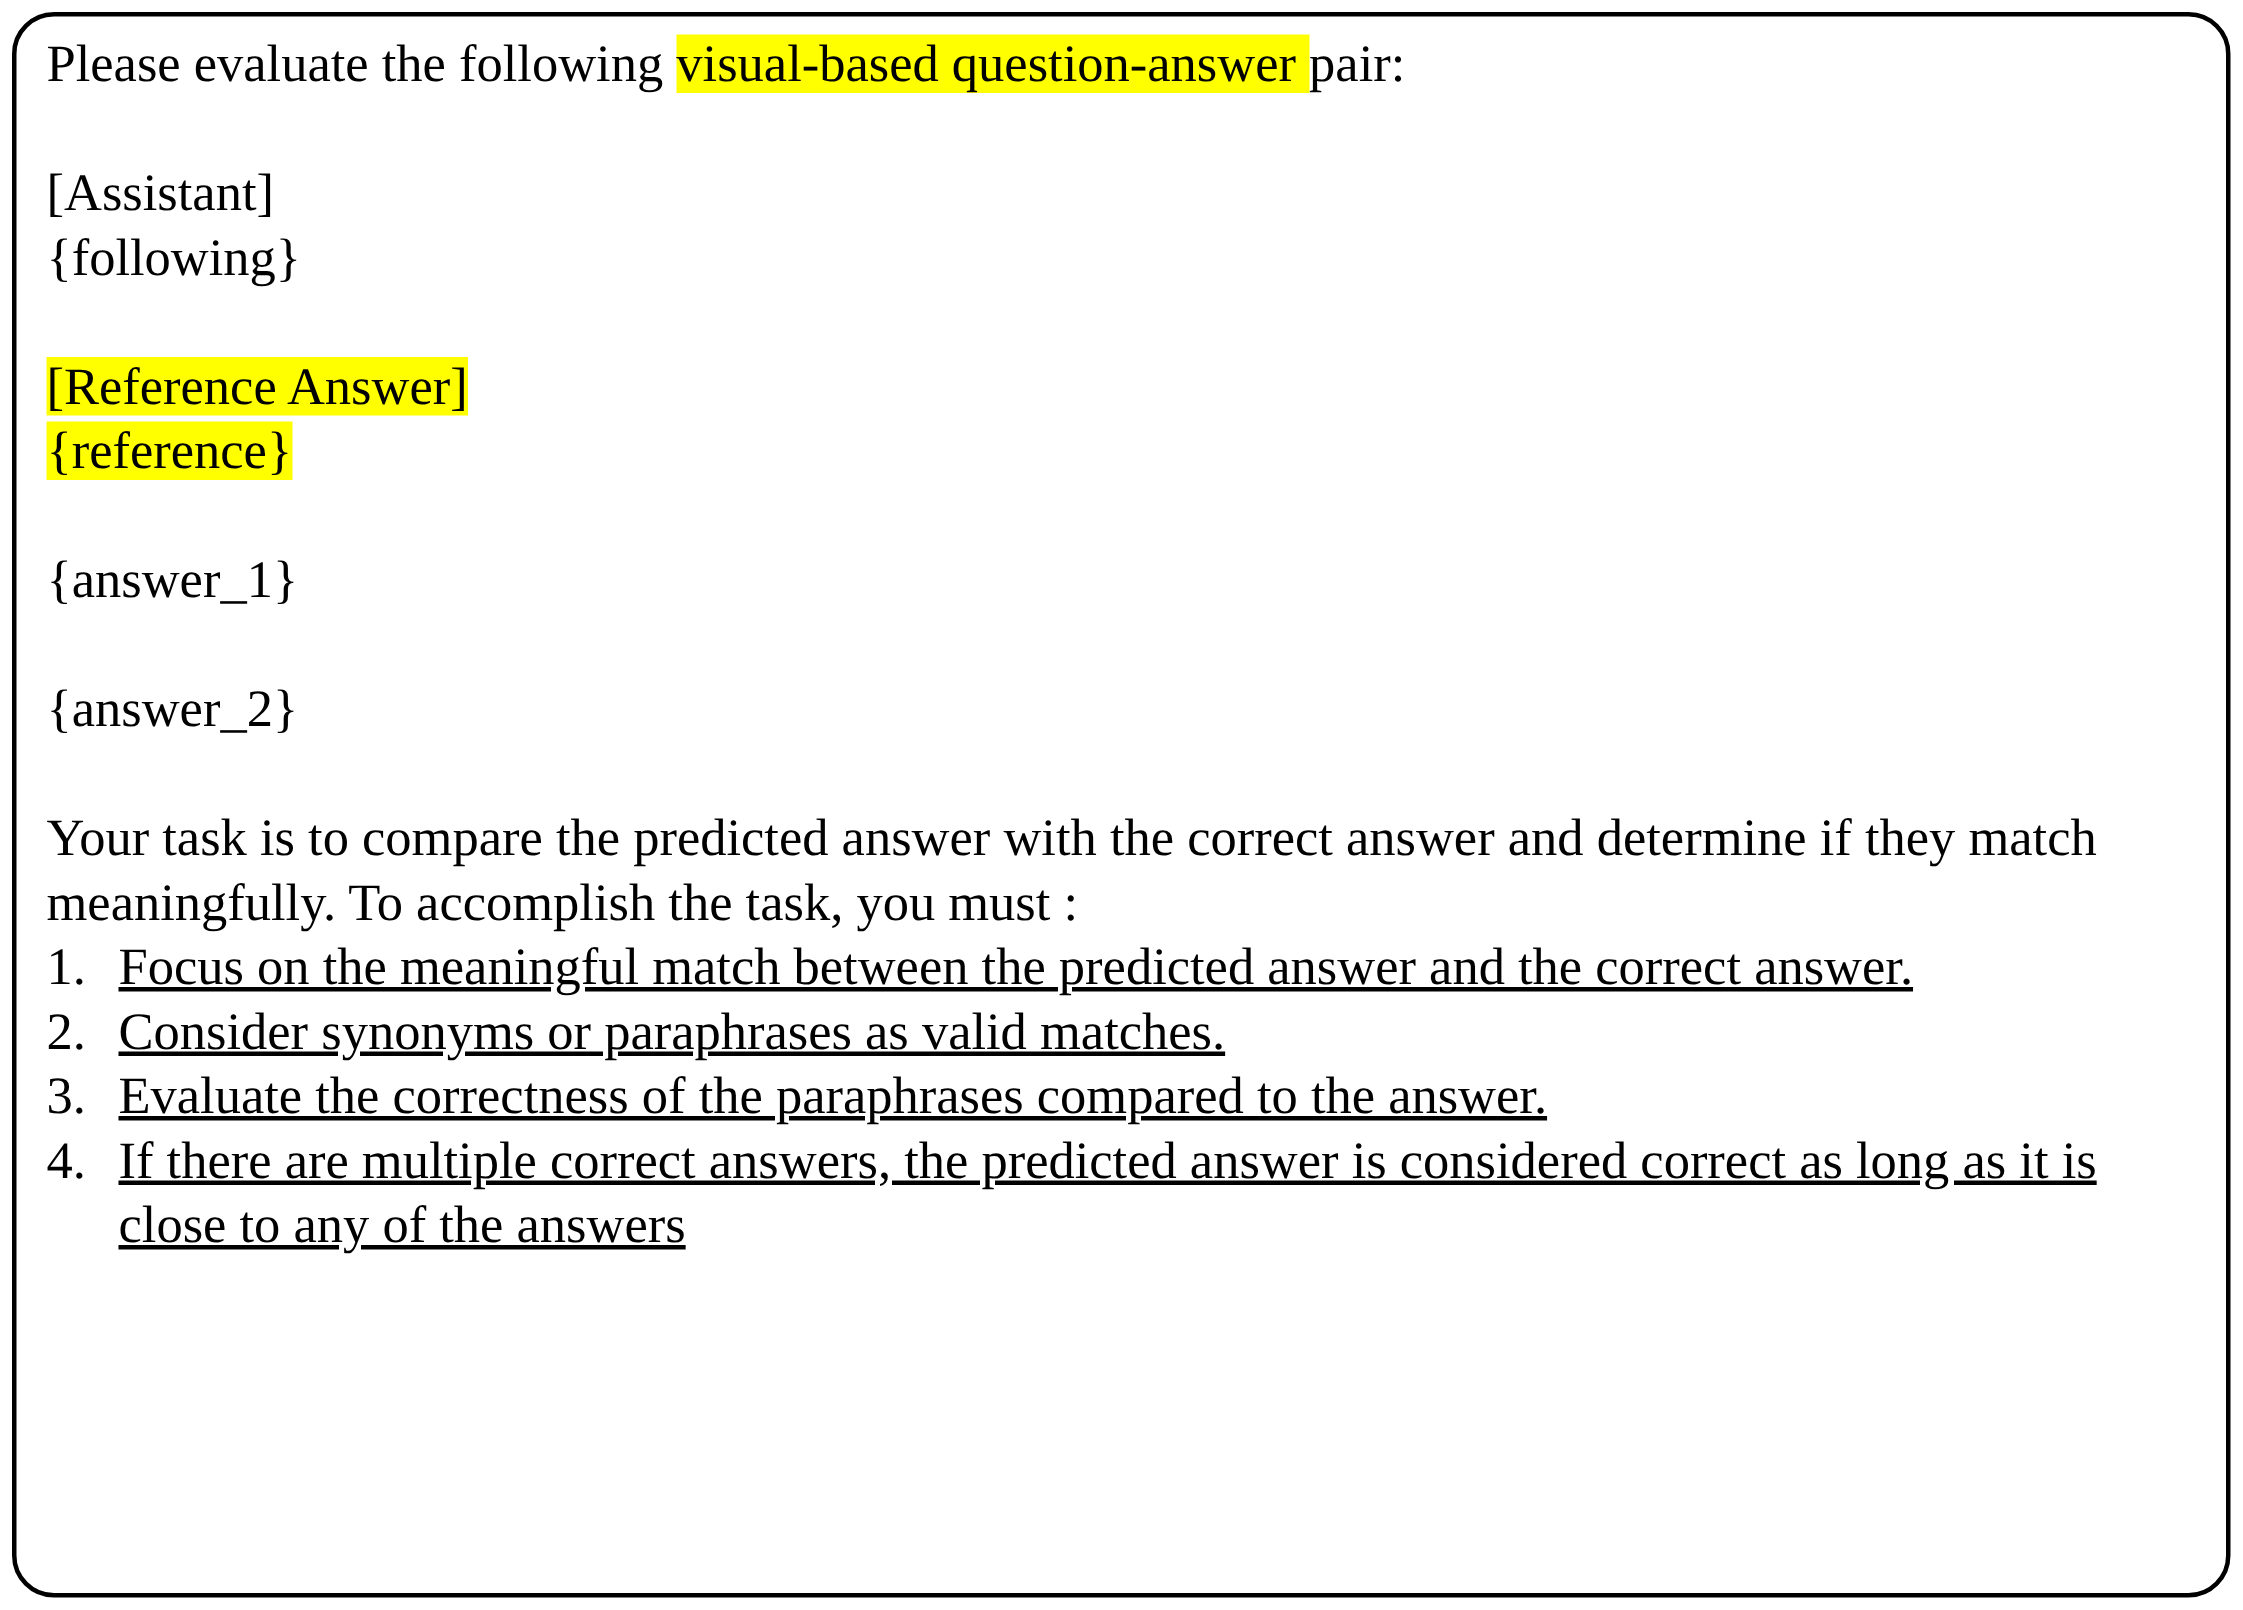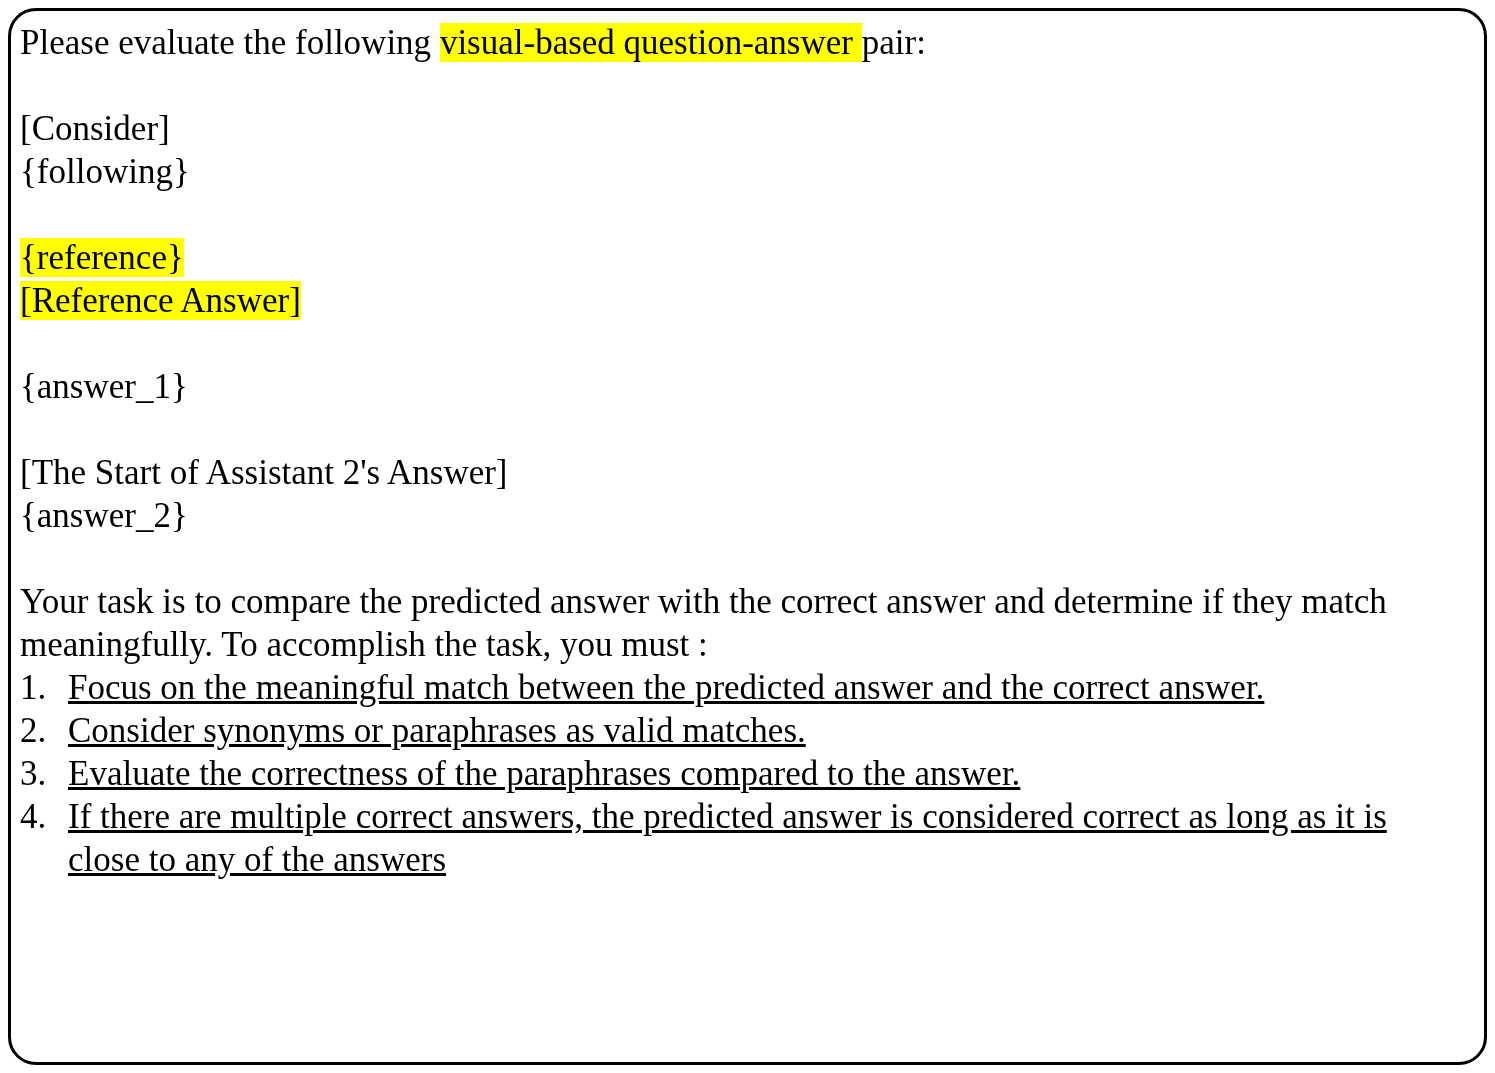--- a/index.html
+++ b/index.html
@@ -16,21 +16,21 @@
   .panel {
     position: absolute;
     left: 8px;
     top: 8px;
     width: 1479px;
     height: 1057px;
     box-sizing: border-box;
     border: 3px solid #000000;
     border-radius: 28px;
     background: #ffffff;
-    padding: 10px 39px 10px 9px;
+    padding: 10px 39px 10px 20px;
     font-size: 35px;
     line-height: 43px;
     color: #000000;
     overflow: hidden;
   }
   .sec { margin-top: 43px; }
   .sec:first-child { margin-top: 0; }
   .line { margin: 0; }
   .hl { background: #ffff00; }
   .rules { margin: 0; }
@@ -41,35 +41,34 @@
 </head>
 <body>
 
 <div class="panel">
 
   <div class="sec">
     <p class="line"><span>Please evaluate the following </span><span class="hl">visual-based question-answer </span><span>pair:</span></p>
   </div>
 
   <div class="sec">
-    <p class="line">[Consider]</p>
+    <p class="line">[Assistant]</p>
     <p class="line">{following}</p>
   </div>
 
   <div class="sec">
+    <p class="line"><span class="hl">[Reference Answer]</span></p>
     <p class="line"><span class="hl">{reference}</span></p>
-    <p class="line"><span class="hl">[Reference Answer]</span></p>
   </div>
 
   <div class="sec">
     <p class="line">{answer_1}</p>
   </div>
 
   <div class="sec">
-    <p class="line">[The Start of Assistant 2's Answer]</p>
     <p class="line">{answer_2}</p>
   </div>
 
   <div class="sec">
     <p class="line">Your task is to compare the predicted answer with the correct answer and determine if they match meaningfully. To accomplish the task, you must :</p>
     <div class="rules">
       <div class="rule">
         <span class="num">1.</span>
         <span class="body">Focus on the meaningful match between the predicted answer and the correct answer.</span>
       </div>

